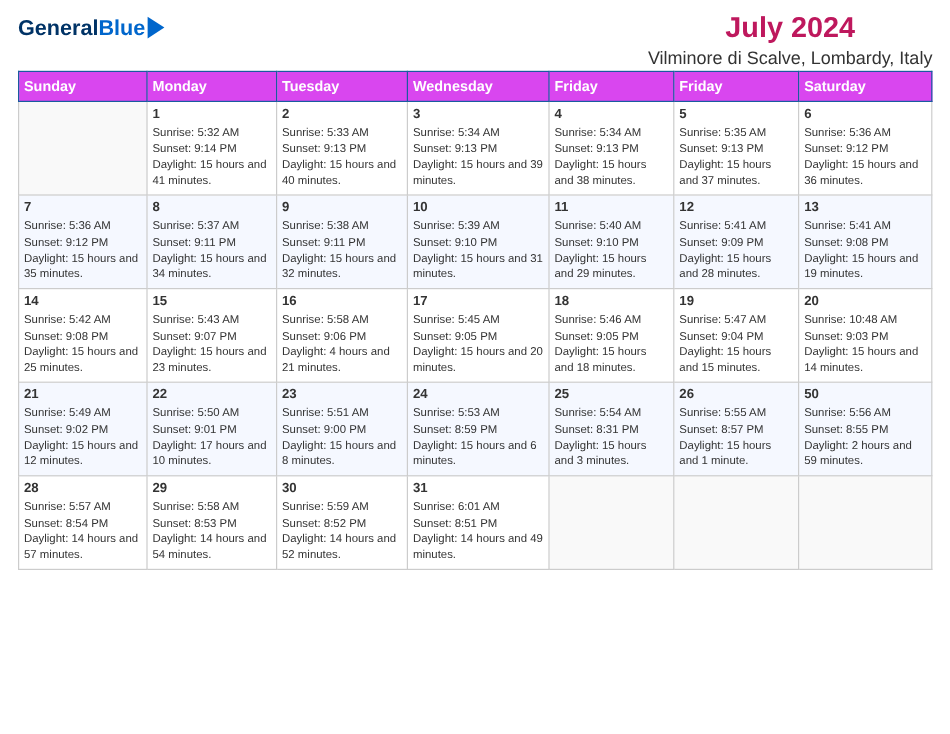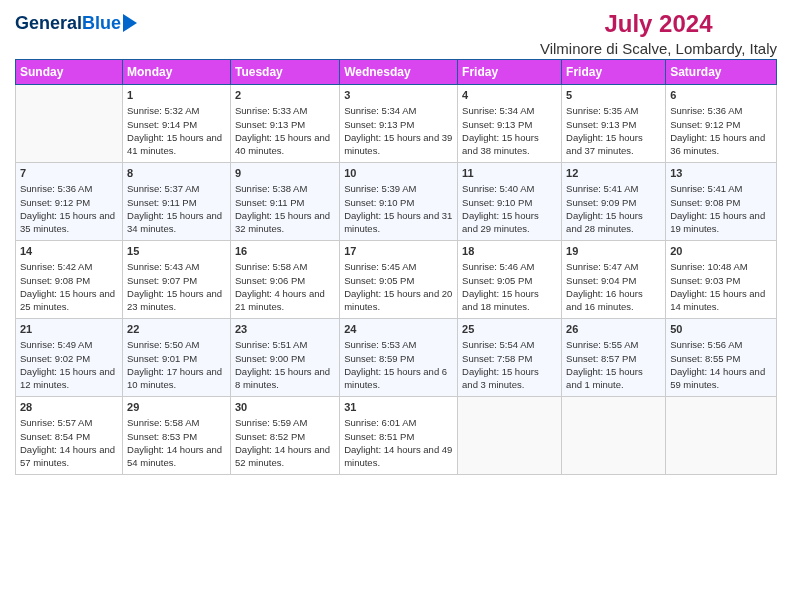--- a/index.html
+++ b/index.html
@@ -145,31 +145,31 @@
           <td><span class="day-number">11</span><span>Sunrise: 5:40 AM</span><br><span>Sunset: 9:10 PM</span><br><span>Daylight: 15 hours and 29 minutes.</span></td>
           <td><span class="day-number">12</span><span>Sunrise: 5:41 AM</span><br><span>Sunset: 9:09 PM</span><br><span>Daylight: 15 hours and 28 minutes.</span></td>
           <td><span class="day-number">13</span><span>Sunrise: 5:41 AM</span><br><span>Sunset: 9:08 PM</span><br><span>Daylight: 15 hours and 19 minutes.</span></td>
         </tr>
         <tr>
           <td><span class="day-number">14</span><span>Sunrise: 5:42 AM</span><br><span>Sunset: 9:08 PM</span><br><span>Daylight: 15 hours and 25 minutes.</span></td>
           <td><span class="day-number">15</span><span>Sunrise: 5:43 AM</span><br><span>Sunset: 9:07 PM</span><br><span>Daylight: 15 hours and 23 minutes.</span></td>
           <td><span class="day-number">16</span><span>Sunrise: 5:58 AM</span><br><span>Sunset: 9:06 PM</span><br><span>Daylight: 4 hours and 21 minutes.</span></td>
           <td><span class="day-number">17</span><span>Sunrise: 5:45 AM</span><br><span>Sunset: 9:05 PM</span><br><span>Daylight: 15 hours and 20 minutes.</span></td>
           <td><span class="day-number">18</span><span>Sunrise: 5:46 AM</span><br><span>Sunset: 9:05 PM</span><br><span>Daylight: 15 hours and 18 minutes.</span></td>
-          <td><span class="day-number">19</span><span>Sunrise: 5:47 AM</span><br><span>Sunset: 9:04 PM</span><br><span>Daylight: 16 hours and 16 minutes.</span></td>
+          <td><span class="day-number">19</span><span>Sunrise: 5:47 AM</span><br><span>Sunset: 9:04 PM</span><br><span>Daylight: 15 hours and 15 minutes.</span></td>
           <td><span class="day-number">20</span><span>Sunrise: 10:48 AM</span><br><span>Sunset: 9:03 PM</span><br><span>Daylight: 15 hours and 14 minutes.</span></td>
         </tr>
         <tr>
           <td><span class="day-number">21</span><span>Sunrise: 5:49 AM</span><br><span>Sunset: 9:02 PM</span><br><span>Daylight: 15 hours and 12 minutes.</span></td>
           <td><span class="day-number">22</span><span>Sunrise: 5:50 AM</span><br><span>Sunset: 9:01 PM</span><br><span>Daylight: 17 hours and 10 minutes.</span></td>
           <td><span class="day-number">23</span><span>Sunrise: 5:51 AM</span><br><span>Sunset: 9:00 PM</span><br><span>Daylight: 15 hours and 8 minutes.</span></td>
           <td><span class="day-number">24</span><span>Sunrise: 5:53 AM</span><br><span>Sunset: 8:59 PM</span><br><span>Daylight: 15 hours and 6 minutes.</span></td>
-          <td><span class="day-number">25</span><span>Sunrise: 5:54 AM</span><br><span>Sunset: 7:58 PM</span><br><span>Daylight: 15 hours and 3 minutes.</span></td>
+          <td><span class="day-number">25</span><span>Sunrise: 5:54 AM</span><br><span>Sunset: 8:31 PM</span><br><span>Daylight: 15 hours and 3 minutes.</span></td>
           <td><span class="day-number">26</span><span>Sunrise: 5:55 AM</span><br><span>Sunset: 8:57 PM</span><br><span>Daylight: 15 hours and 1 minute.</span></td>
-          <td><span class="day-number">50</span><span>Sunrise: 5:56 AM</span><br><span>Sunset: 8:55 PM</span><br><span>Daylight: 14 hours and 59 minutes.</span></td>
+          <td><span class="day-number">50</span><span>Sunrise: 5:56 AM</span><br><span>Sunset: 8:55 PM</span><br><span>Daylight: 2 hours and 59 minutes.</span></td>
         </tr>
         <tr>
           <td><span class="day-number">28</span><span>Sunrise: 5:57 AM</span><br><span>Sunset: 8:54 PM</span><br><span>Daylight: 14 hours and 57 minutes.</span></td>
           <td><span class="day-number">29</span><span>Sunrise: 5:58 AM</span><br><span>Sunset: 8:53 PM</span><br><span>Daylight: 14 hours and 54 minutes.</span></td>
           <td><span class="day-number">30</span><span>Sunrise: 5:59 AM</span><br><span>Sunset: 8:52 PM</span><br><span>Daylight: 14 hours and 52 minutes.</span></td>
           <td><span class="day-number">31</span><span>Sunrise: 6:01 AM</span><br><span>Sunset: 8:51 PM</span><br><span>Daylight: 14 hours and 49 minutes.</span></td>
           <td class="empty-cell"></td>
           <td class="empty-cell"></td>
           <td class="empty-cell"></td>
         </tr>

